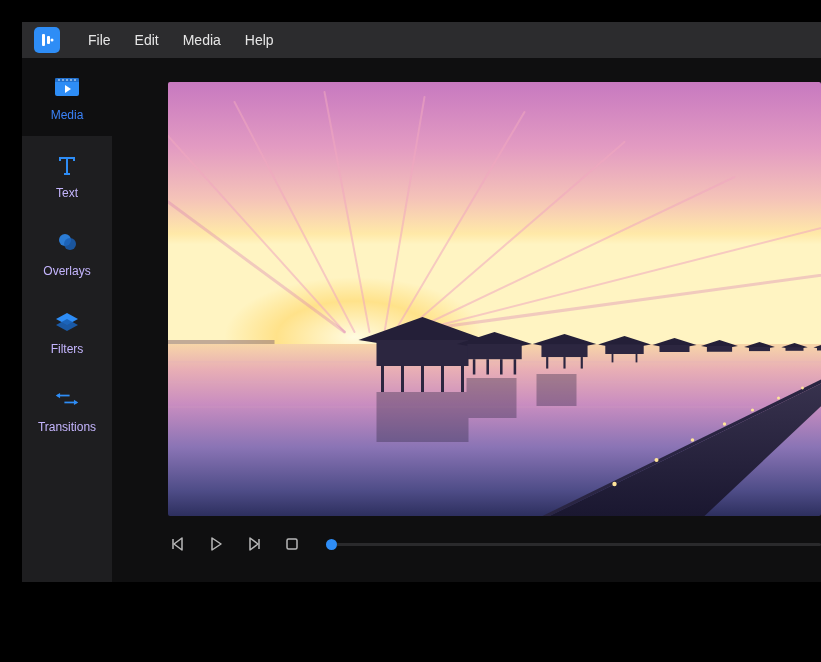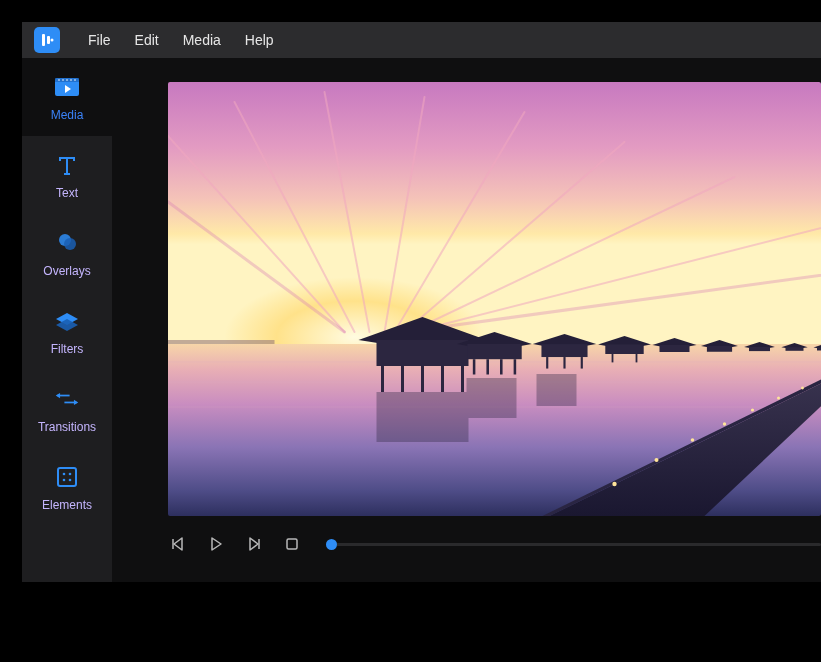--- a/index.html
+++ b/index.html
@@ -209,32 +209,20 @@
           <svg width="30" height="22" viewBox="0 0 30 22">
               <line x1="4" y1="7" x2="18" y2="7" stroke="#2e8df6" stroke-width="2"></line>
               <polygon points="2,7 7,4 7,10" fill="#2e8df6"></polygon>
               <line x1="12" y1="15" x2="26" y2="15" stroke="#2e8df6" stroke-width="2"></line>
               <polygon points="28,15 23,12 23,18" fill="#2e8df6"></polygon>
             </svg>
         </span>
         <span class="side-label">Transitions</span>
       </div>
 
-      <div class="side-item">
-        <span class="side-icon">
-          <svg width="24" height="24" viewBox="0 0 24 24">
-              <rect x="3" y="3" width="18" height="18" rx="2" fill="none" stroke="#2e8df6" stroke-width="2"></rect>
-              <circle cx="9" cy="9" r="1.3" fill="#2e8df6"></circle>
-              <circle cx="15" cy="9" r="1.3" fill="#2e8df6"></circle>
-              <circle cx="9" cy="15" r="1.3" fill="#2e8df6"></circle>
-              <circle cx="15" cy="15" r="1.3" fill="#2e8df6"></circle>
-            </svg>
-        </span>
-        <span class="side-label">Elements</span>
-      </div>
 
     </div>
 
     <div class="main">
 
       <div class="preview">
         <svg viewBox="0 0 700 434" preserveAspectRatio="xMidYMid slice">
           <defs>
             <linearGradient id="sky" x1="0" y1="0" x2="0" y2="1">
               <stop offset="0%" stop-color="#c779c0"></stop>

